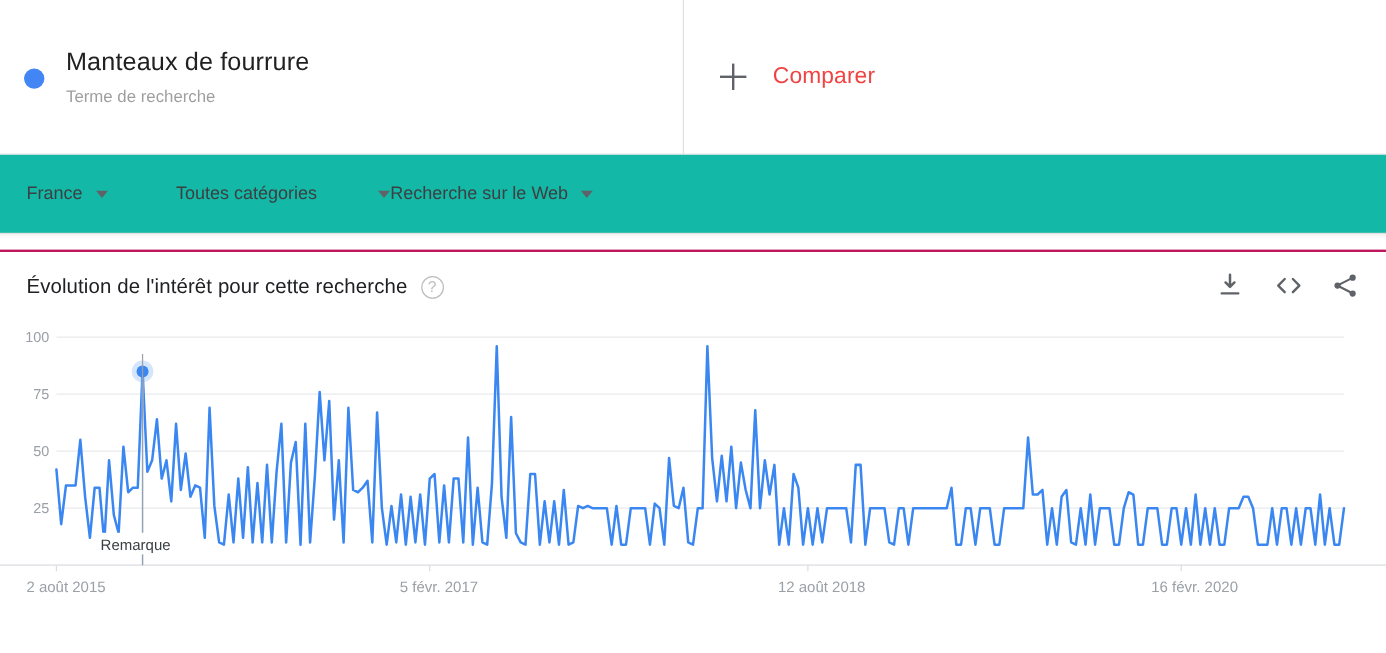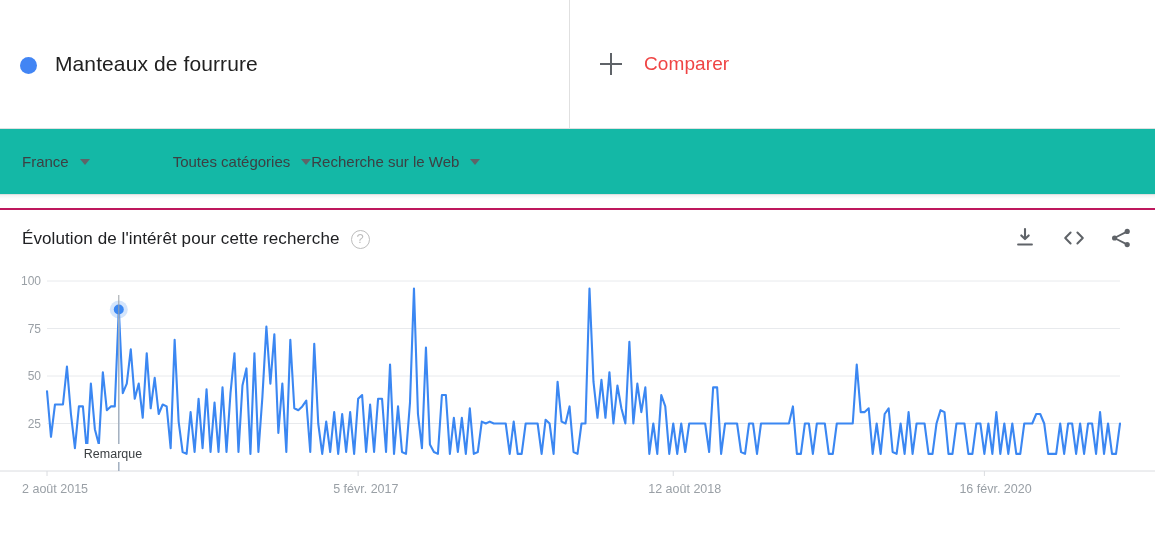--- a/index.html
+++ b/index.html
@@ -61,21 +61,21 @@
   .filterbar::after {
     content: ""; position: absolute; left: 0; bottom: -5px; width: 100%; height: 4px;
     background: linear-gradient(to bottom, rgba(0,0,0,.055), rgba(0,0,0,0));
   }
   .filter-item {
     display: flex; align-items: center; cursor: pointer;
     font-size: 15px; color: #3c4043; white-space: nowrap;
   }
   .f1 { margin-left: 22px; }
   .f2 { margin-left: 90px; }
-  .f3 { margin-left: 83px; }
+  .f3 { margin-left: 57px; gap: 40px; }
   .f4 { }
   .caret {
     width: 0; height: 0; margin-left: 11px;
     border-left: 5px solid transparent; border-right: 5px solid transparent;
     border-top: 6px solid #5f6368;
   }
 
   
   .chart-card {
     position: absolute; left: 0; top: 208px; width: 1155px; height: 336px;
@@ -123,20 +123,21 @@
 </head>
 <body>
 
 <div id="app">
 
   <div class="topbar">
     <div class="term-card">
       <div class="term-dot"></div>
       <div class="term-text">
         <div class="term-title">Manteaux de fourrure</div>
+        <div class="term-sub">Terme de recherche</div>
       </div>
     </div>
     <div class="compare-card">
       <div class="plus-icon"></div>
       <div class="compare-label">Comparer</div>
     </div>
   </div>
 
   <div class="filterbar">
     <div class="filter-item f1">

